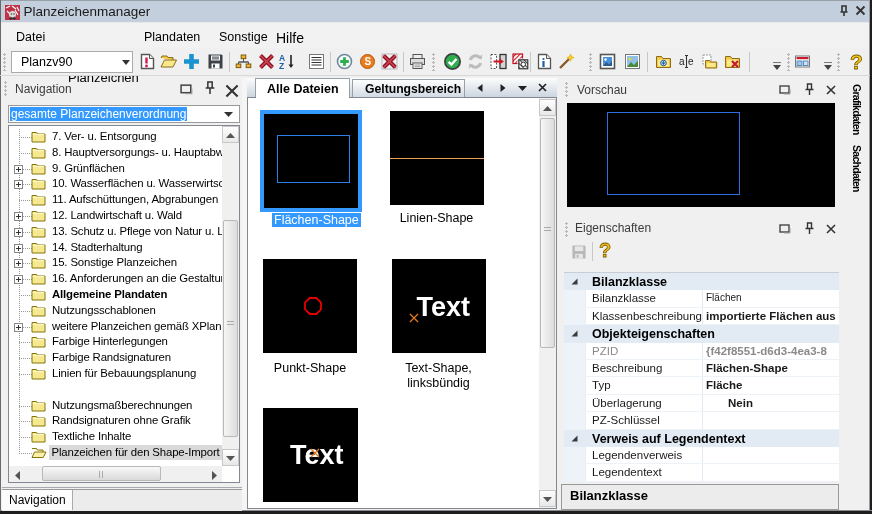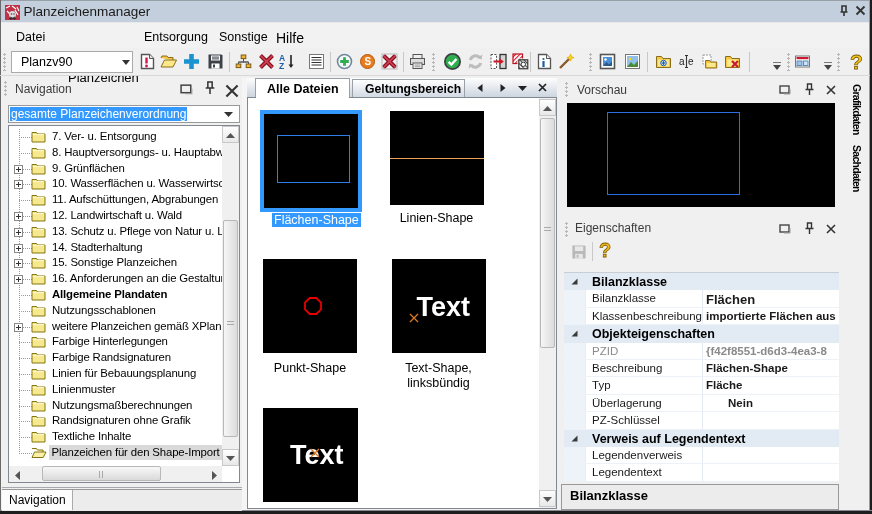--- a/index.html
+++ b/index.html
@@ -36,21 +36,21 @@
   </svg>
 
   <svg class="abs" style="left:854px;top:4px;" width="11" height="11" viewBox="0 0 11 11">
     <path d="M1.5 1.5l8 8M9.5 1.5l-8 8" stroke="#333" stroke-width="1.8"></path>
   </svg>
 </div>
 
 <div class="abs" style="left:1px;top:23px;width:868px;height:25px;background:#f2f2f2;">
   <span class="abs" style="left:15px;top:7px;font-size:12.5px;">Datei</span>
   <span class="abs" style="left:67px;top:7px;font-size:13px;margin-top:40px;">Planzeichen</span>
-  <span class="abs" style="left:143px;top:7px;font-size:12.5px;">Entsorgung</span>
+  <span class="abs" style="left:143px;top:7px;font-size:12.5px;">Plandaten</span>
   <span class="abs" style="left:218px;top:7px;font-size:12.5px;">Sonstige</span>
   <span class="abs" style="left:275px;top:7px;font-size:14px;">Hilfe</span>
 </div>
 
 <div id="toolbar" class="abs" style="left:1px;top:48px;width:780px;height:27px;background:#f0f0f0;">
   <div class="grip" style="left:2px;top:5px;height:18px;"></div>
 
   <div class="abs" style="left:10px;top:3px;width:120px;height:20px;background:#fff;border:1px solid #aaa;">
     <span class="abs" style="left:9px;top:3px;font-size:12.5px;">Planzv90</span>
     <svg class="abs" style="left:110px;top:8px;" width="8" height="5" viewBox="0 0 8 5">
@@ -428,28 +428,20 @@
         <span class="abs" style="left:43px;top:0px;line-height:15px;">Farbige Randsignaturen</span>
       </div>
 <div class="treerow" style="top:240.0px;width:230px;">
         <i class="abs" style="left:10px;top:8px;width:13px;height:1px;background-image:repeating-linear-gradient(to right,#9a9a9a 0 1px,transparent 1px 2px);"></i>
         <svg class="abs" style="left:22px;top:1px;" width="15" height="13" viewBox="0 0 15 13">
           <path d="M1 2.5h4.5l1 1.5H14v8H1z" fill="#f6e88e" stroke="#84740e" stroke-width="1"></path>
           <path d="M1.8 4.6h11.4" stroke="#fdf6c0" stroke-width="1.2"></path>
         </svg>
         <span class="abs" style="left:43px;top:0px;line-height:15px;">Linien für Bebauungsplanung</span>
       </div>
-<div class="treerow" style="top:255.8px;width:230px;">
-        <i class="abs" style="left:10px;top:8px;width:13px;height:1px;background-image:repeating-linear-gradient(to right,#9a9a9a 0 1px,transparent 1px 2px);"></i>
-        <svg class="abs" style="left:22px;top:1px;" width="15" height="13" viewBox="0 0 15 13">
-          <path d="M1 2.5h4.5l1 1.5H14v8H1z" fill="#f6e88e" stroke="#84740e" stroke-width="1"></path>
-          <path d="M1.8 4.6h11.4" stroke="#fdf6c0" stroke-width="1.2"></path>
-        </svg>
-        <span class="abs" style="left:43px;top:0px;line-height:15px;">Linienmuster</span>
-      </div>
 <div class="treerow" style="top:271.6px;width:230px;">
         <i class="abs" style="left:10px;top:8px;width:13px;height:1px;background-image:repeating-linear-gradient(to right,#9a9a9a 0 1px,transparent 1px 2px);"></i>
         <svg class="abs" style="left:22px;top:1px;" width="15" height="13" viewBox="0 0 15 13">
           <path d="M1 2.5h4.5l1 1.5H14v8H1z" fill="#f6e88e" stroke="#84740e" stroke-width="1"></path>
           <path d="M1.8 4.6h11.4" stroke="#fdf6c0" stroke-width="1.2"></path>
         </svg>
         <span class="abs" style="left:43px;top:0px;line-height:15px;">Nutzungsmaßberechnungen</span>
       </div>
 <div class="treerow" style="top:287.4px;width:230px;">
         <i class="abs" style="left:10px;top:8px;width:13px;height:1px;background-image:repeating-linear-gradient(to right,#9a9a9a 0 1px,transparent 1px 2px);"></i>
@@ -636,21 +628,21 @@
 <div class="abs" style="left:0;top:0.0px;width:275px;height:17.4px;background:#e2eaf4;">
         <svg class="abs" style="left:7px;top:5px;" width="8" height="8" viewBox="0 0 8 8">
           <path d="M6.5 0.5v6h-6z" fill="#3a3a3a"></path>
         </svg>
         <span class="abs" style="left:28px;top:2px;font-weight:bold;font-size:12.5px;white-space:nowrap;">Bilanzklasse</span>
       </div>
 <div class="abs" style="left:0;top:17.4px;width:275px;height:17.4px;background:#fff;border-bottom:1px solid #edf1f8;box-sizing:border-box;">
         <div class="abs" style="left:0;top:0;width:21px;height:100%;background:#eef3fa;border-right:1px solid #e8edf5;"></div>
         <div class="abs" style="left:138px;top:0;width:1px;height:100%;background:#e4e9f2;"></div>
         <span class="abs" style="left:28px;top:2px;font-size:11.5px;color:#1a1a1a;white-space:nowrap;">Bilanzklasse</span>
-        <span class="abs" style="left:142px;top:2px;font-weight:bold;font-size:13px;color:#1a1a1a;white-space:nowrap;">Flächen</span>
+        <span class="abs" style="left:142px;top:2px;font-weight:normal;font-size:10px;color:#1a1a1a;white-space:nowrap;">Flächen</span>
       </div>
 <div class="abs" style="left:0;top:34.8px;width:275px;height:17.4px;background:#fff;border-bottom:1px solid #edf1f8;box-sizing:border-box;">
         <div class="abs" style="left:0;top:0;width:21px;height:100%;background:#eef3fa;border-right:1px solid #e8edf5;"></div>
         <div class="abs" style="left:138px;top:0;width:1px;height:100%;background:#e4e9f2;"></div>
         <span class="abs" style="left:28px;top:2px;font-size:11.5px;color:#1a1a1a;white-space:nowrap;">Klassenbeschreibung</span>
         <span class="abs" style="left:142px;top:2px;font-weight:bold;font-size:11.5px;color:#1a1a1a;white-space:nowrap;">importierte Flächen aus S</span>
       </div>
 <div class="abs" style="left:0;top:52.2px;width:275px;height:17.4px;background:#e2eaf4;">
         <svg class="abs" style="left:7px;top:5px;" width="8" height="8" viewBox="0 0 8 8">
           <path d="M6.5 0.5v6h-6z" fill="#3a3a3a"></path>

